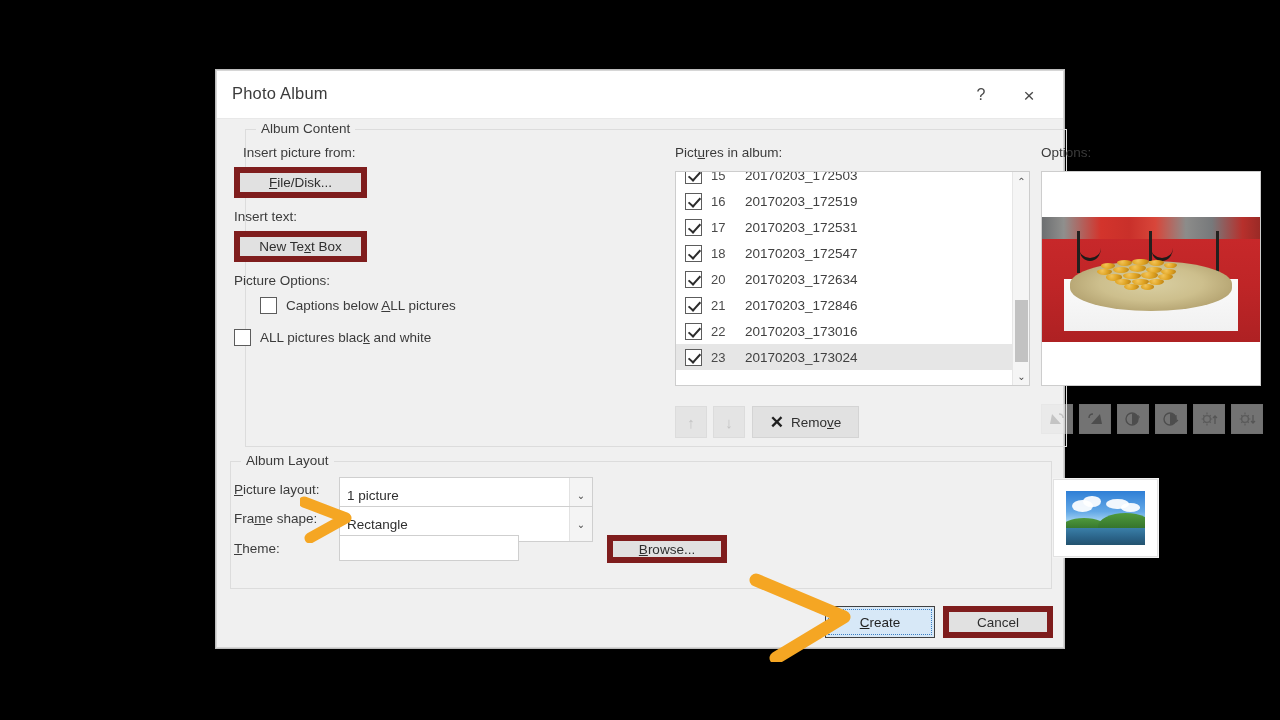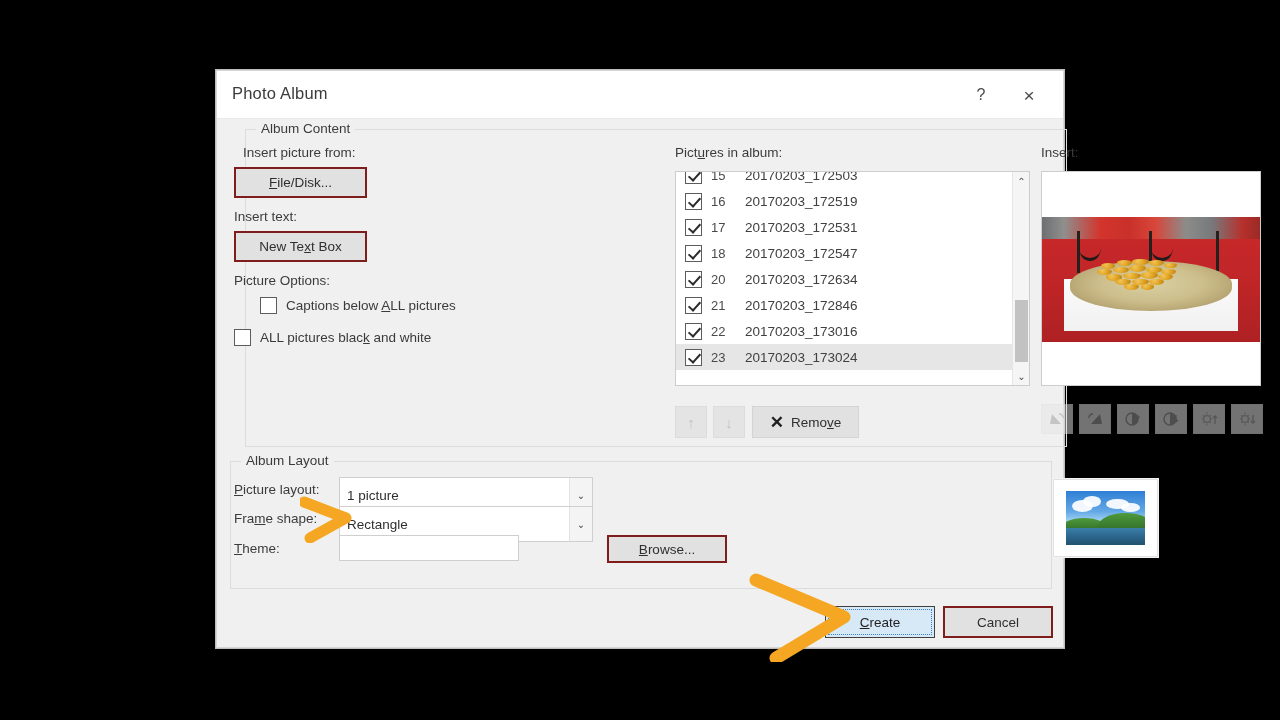--- a/index.html
+++ b/index.html
@@ -62,21 +62,21 @@
     font-size: 13.5px;
     color: #3b3b3b;
     white-space: nowrap;
   }
   .u { text-decoration: underline; }
 
   
   .btn {
     position: absolute;
     background: #e1e1e1;
-    border: 2px solid #7f1d1d;
+    border: 6px solid #7f1d1d;
     font-size: 13.5px;
     color: #2f2f2f;
     display: flex; align-items: center; justify-content: center;
     white-space: nowrap;
   }
 
   
   .cbrow { position: absolute; display: flex; align-items: center; }
   .cbox {
     width: 17px; height: 17px;
@@ -351,21 +351,21 @@
       <span class="arr">↑</span>
     </div>
     <div class="tool disabled" style="left:496px; top:335px; width:32px; height:32px;">
       <span class="arr">↓</span>
     </div>
     <div id="remove-btn">
       <span id="remove-x">✕</span>
       <span>Remo<span class="u">v</span>e</span>
     </div>
 
-    <div class="lbl" style="left:824px; top:74px;">Insert:</div>
+    <div class="lbl" style="left:824px; top:74px;">Options:</div>
     <div id="preview-box">
       <div id="preview-img">
         <div class="p-wallred"></div>
         <div class="p-floor"></div>
         <div class="p-pole" style="left:16%;"></div>
         <div class="p-pole" style="left:49%;"></div>
         <div class="p-pole" style="left:80%;"></div>
         <div class="p-rope" style="left:17%;"></div>
         <div class="p-rope" style="left:50%;"></div>
         <div class="p-table"></div>

